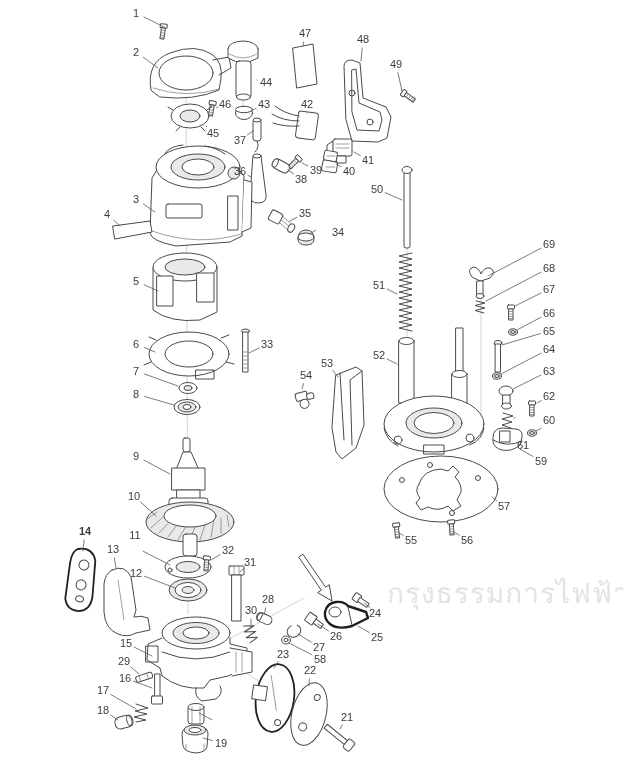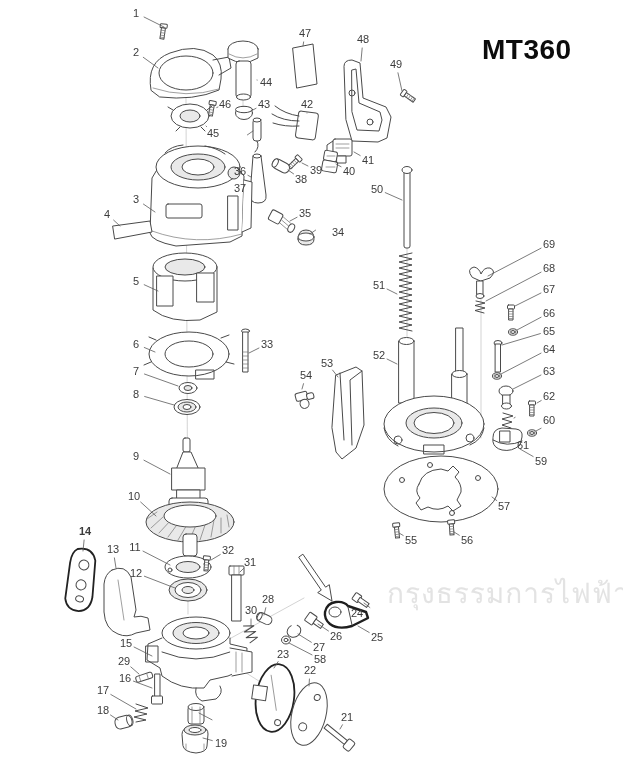--- a/index.html
+++ b/index.html
@@ -486,60 +486,59 @@
         <line x1="540.3745288477236" y1="333.56928927940146" x2="502" y2="345"></line>
         <line x1="541.0519585248833" y1="317.22239703365574" x2="517" y2="330"></line>
         <line x1="540.9501552810008" y1="293.0249223594996" x2="515" y2="306"></line>
         <line x1="541.0275161824786" y1="272.176062952035" x2="486" y2="301"></line>
         <line x1="541.0300749719598" y1="248.1809442770047" x2="488" y2="276"></line>
       </g>
 
     <polygon id="arrow-shape" points="298.9,557.5 321.3,590.1 317.7,592.6 332.0,601.0 329.3,584.7 325.6,587.2 303.1,554.5" fill="#e01212"></polygon>
   </svg>
 
-  <div id="page-title">MT360</div>
   <div id="watermark">กรุงธรรมการไฟฟ้า</div>
   <div id="labels">
       <div class="plabel" style="left: 136px; top: 13px;">1</div>
       <div class="plabel" style="left: 136px; top: 52px;">2</div>
       <div class="plabel" style="left: 136px; top: 199px;">3</div>
       <div class="plabel" style="left: 107px; top: 214px;">4</div>
       <div class="plabel" style="left: 136px; top: 281px;">5</div>
       <div class="plabel" style="left: 136px; top: 344px;">6</div>
       <div class="plabel" style="left: 136px; top: 371px;">7</div>
       <div class="plabel" style="left: 136px; top: 394px;">8</div>
       <div class="plabel" style="left: 136px; top: 456px;">9</div>
       <div class="plabel" style="left: 134px; top: 496px;">10</div>
-      <div class="plabel" style="left: 135px; top: 547px;">11</div>
+      <div class="plabel" style="left: 135px; top: 535px;">11</div>
       <div class="plabel" style="left: 136px; top: 573px;">12</div>
       <div class="plabel" style="left: 113px; top: 549px;">13</div>
       <div class="plabel" style="left: 85px; top: 531px; font-weight: bold;">14</div>
       <div class="plabel" style="left: 126px; top: 643px;">15</div>
       <div class="plabel" style="left: 125px; top: 678px;">16</div>
       <div class="plabel" style="left: 103px; top: 690px;">17</div>
       <div class="plabel" style="left: 103px; top: 710px;">18</div>
       <div class="plabel" style="left: 221px; top: 743px;">19</div>
       <div class="plabel" style="left: 220px; top: 724px; margin-top: 48px;">20</div>
       <div class="plabel" style="left: 347px; top: 717px;">21</div>
       <div class="plabel" style="left: 310px; top: 670px;">22</div>
       <div class="plabel" style="left: 283px; top: 654px;">23</div>
-      <div class="plabel" style="left: 357px; top: 613px;">24</div>
+      <div class="plabel" style="left: 375px; top: 613px;">24</div>
       <div class="plabel" style="left: 377px; top: 637px;">25</div>
       <div class="plabel" style="left: 336px; top: 636px;">26</div>
       <div class="plabel" style="left: 319px; top: 647px;">27</div>
       <div class="plabel" style="left: 268px; top: 599px;">28</div>
       <div class="plabel" style="left: 124px; top: 661px;">29</div>
       <div class="plabel" style="left: 251px; top: 610px;">30</div>
       <div class="plabel" style="left: 250px; top: 562px;">31</div>
       <div class="plabel" style="left: 228px; top: 550px;">32</div>
       <div class="plabel" style="left: 267px; top: 344px;">33</div>
       <div class="plabel" style="left: 338px; top: 225px; margin-top: 7px;">34</div>
       <div class="plabel" style="left: 305px; top: 213px;">35</div>
       <div class="plabel" style="left: 240px; top: 171px;">36</div>
-      <div class="plabel" style="left: 240px; top: 140px; margin-top: 48px;">37</div>
+      <div class="plabel" style="left: 240px; top: 140px;">37</div>
       <div class="plabel" style="left: 301px; top: 179px;">38</div>
       <div class="plabel" style="left: 316px; top: 170px;">39</div>
       <div class="plabel" style="left: 349px; top: 171px;">40</div>
       <div class="plabel" style="left: 368px; top: 160px;">41</div>
       <div class="plabel" style="left: 307px; top: 104px;">42</div>
       <div class="plabel" style="left: 264px; top: 104px;">43</div>
       <div class="plabel" style="left: 266px; top: 82px;">44</div>
       <div class="plabel" style="left: 213px; top: 133px;">45</div>
       <div class="plabel" style="left: 225px; top: 104px;">46</div>
       <div class="plabel" style="left: 305px; top: 33px;">47</div>

